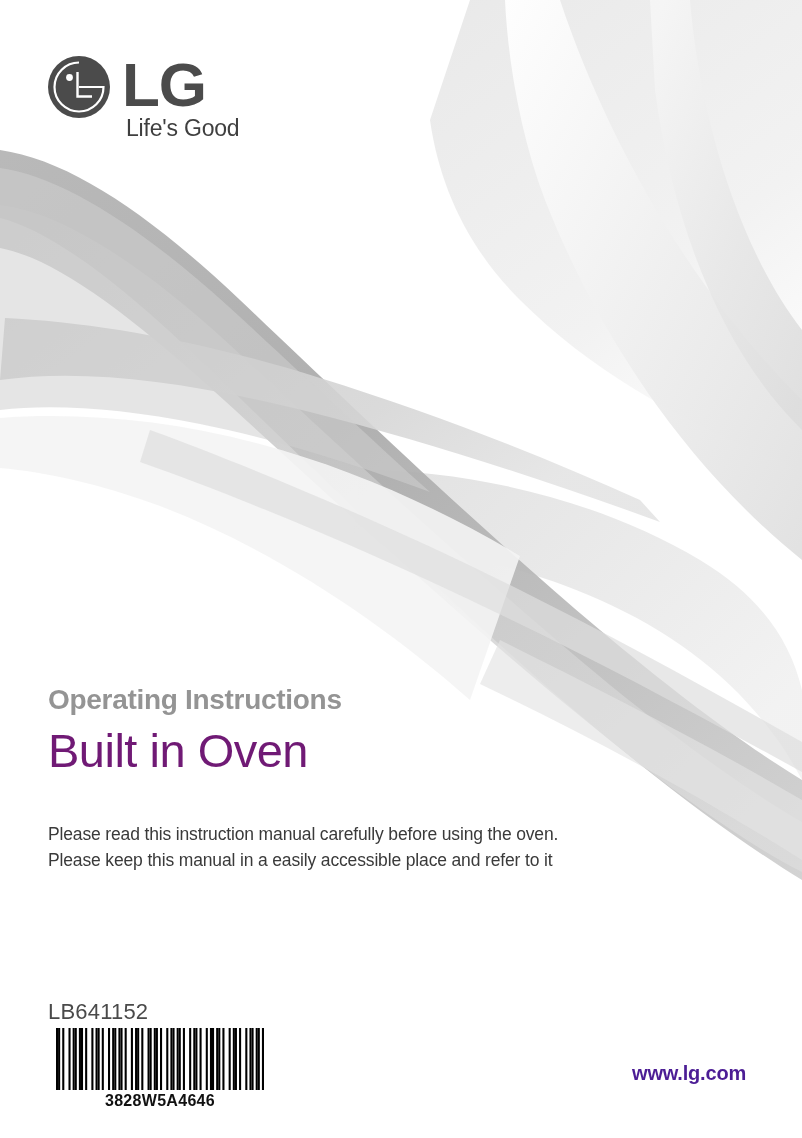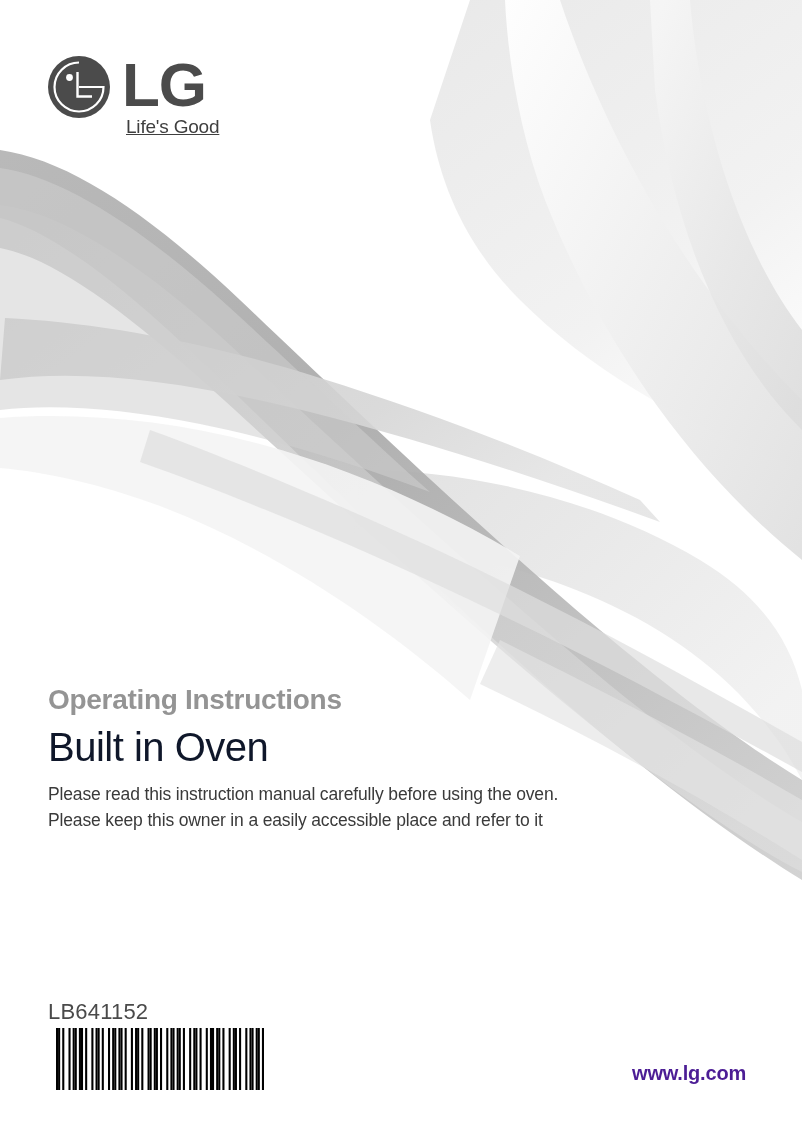--- a/index.html
+++ b/index.html
@@ -53,53 +53,52 @@
     font-size: 62px;
     font-weight: bold;
     letter-spacing: -1px;
     color: #4b4b4b;
     line-height: 1;
   }
   #logo-tagline {
     position: absolute;
     left: 78px;
     top: 61px;
-    font-size: 19px;
+    font-size: 23px;
     font-weight: normal;
     color: #3f3f3f;
     letter-spacing: -0.2px;
     line-height: 1;
-    text-decoration: underline;
   }
 
   
   #text-block {
     position: absolute;
     left: 48px;
     top: 684px;
     width: 712px;
   }
   #kicker {
     font-size: 28px;
     font-weight: bold;
     color: #949494;
     letter-spacing: -0.3px;
     line-height: 1.15;
     margin: 0;
   }
   #doc-title {
-    font-size: 40px;
+    font-size: 47px;
     font-weight: 300;
-    color: #0f172a;
+    color: #701a75;
     letter-spacing: -0.5px;
     line-height: 1.12;
     margin: 9px 0 12px 0;
   }
   #intro {
-    margin: 12px 0 0 0;
+    margin: 44px 0 0 0;
     font-size: 17.5px;
     font-weight: normal;
     color: #3a3a3a;
     line-height: 1.47;
     letter-spacing: -0.15px;
   }
   #intro p { margin: 0; }
 
   #model-no {
     position: absolute;
@@ -221,21 +220,21 @@
     </svg>
     <div id="logo-wordmark">LG</div>
     <div id="logo-tagline">Life's Good</div>
   </div>
 
   <div id="text-block">
     <h2 id="kicker">Operating Instructions</h2>
     <h1 id="doc-title">Built in Oven</h1>
     <div id="intro">
       <p>Please read this instruction manual carefully before using the oven.</p>
-      <p>Please keep this owner in a easily accessible place and refer to it</p>
+      <p>Please keep this manual in a easily accessible place and refer to it</p>
     </div>
   </div>
 
   <div id="model-no">LB641152</div>
 
   <div id="barcode-block">
     <svg id="barcode-bars" viewBox="0 0 208 62" preserveAspectRatio="none" xmlns="http://www.w3.org/2000/svg">
         <rect x="0.000" y="0" width="2.080" height="62" fill="#000000"></rect>
         <rect x="2.080" y="0" width="2.080" height="62" fill="#000000"></rect>
         <rect x="6.240" y="0" width="2.080" height="62" fill="#000000"></rect>
@@ -284,17 +283,18 @@
         <rect x="176.800" y="0" width="2.080" height="62" fill="#000000"></rect>
         <rect x="178.880" y="0" width="2.080" height="62" fill="#000000"></rect>
         <rect x="183.040" y="0" width="2.080" height="62" fill="#000000"></rect>
         <rect x="189.280" y="0" width="2.080" height="62" fill="#000000"></rect>
         <rect x="193.440" y="0" width="2.080" height="62" fill="#000000"></rect>
         <rect x="195.520" y="0" width="2.080" height="62" fill="#000000"></rect>
         <rect x="199.680" y="0" width="2.080" height="62" fill="#000000"></rect>
         <rect x="201.760" y="0" width="2.080" height="62" fill="#000000"></rect>
         <rect x="205.920" y="0" width="2.080" height="62" fill="#000000"></rect>
       </svg>
+    <div id="barcode-number">3828W5A4646</div>
   </div>
 
   <div id="website">www.lg.com</div>
 
 </div>
 
 </body></html>

